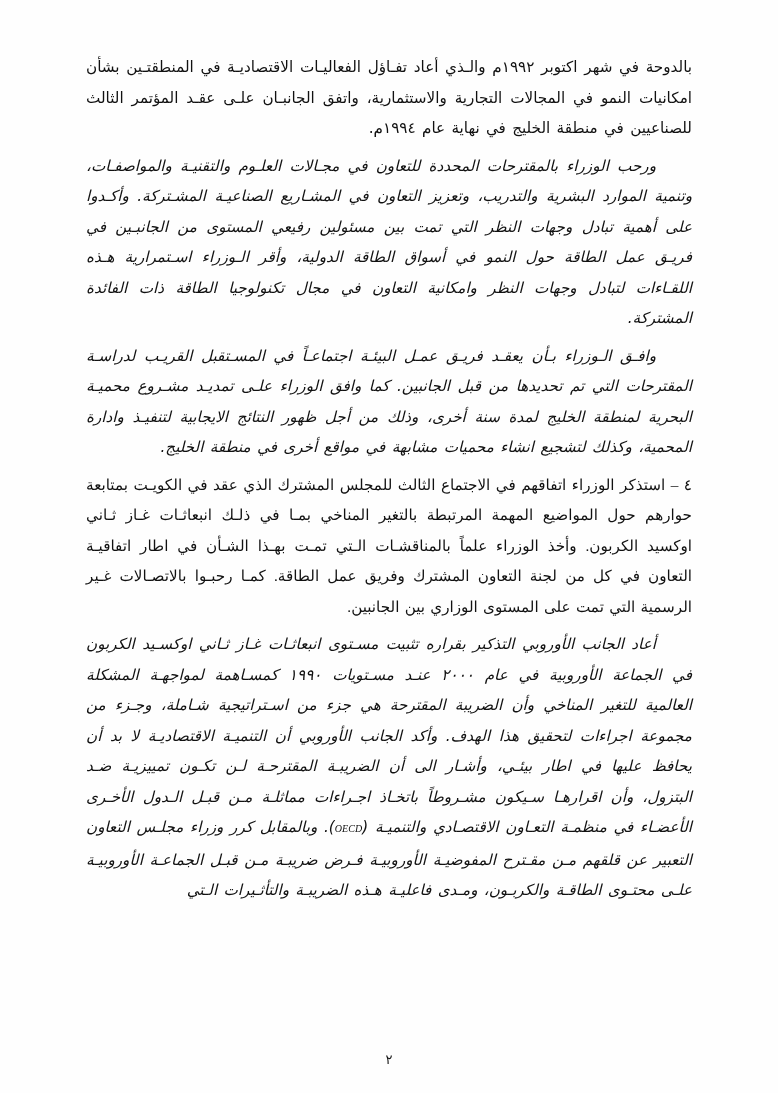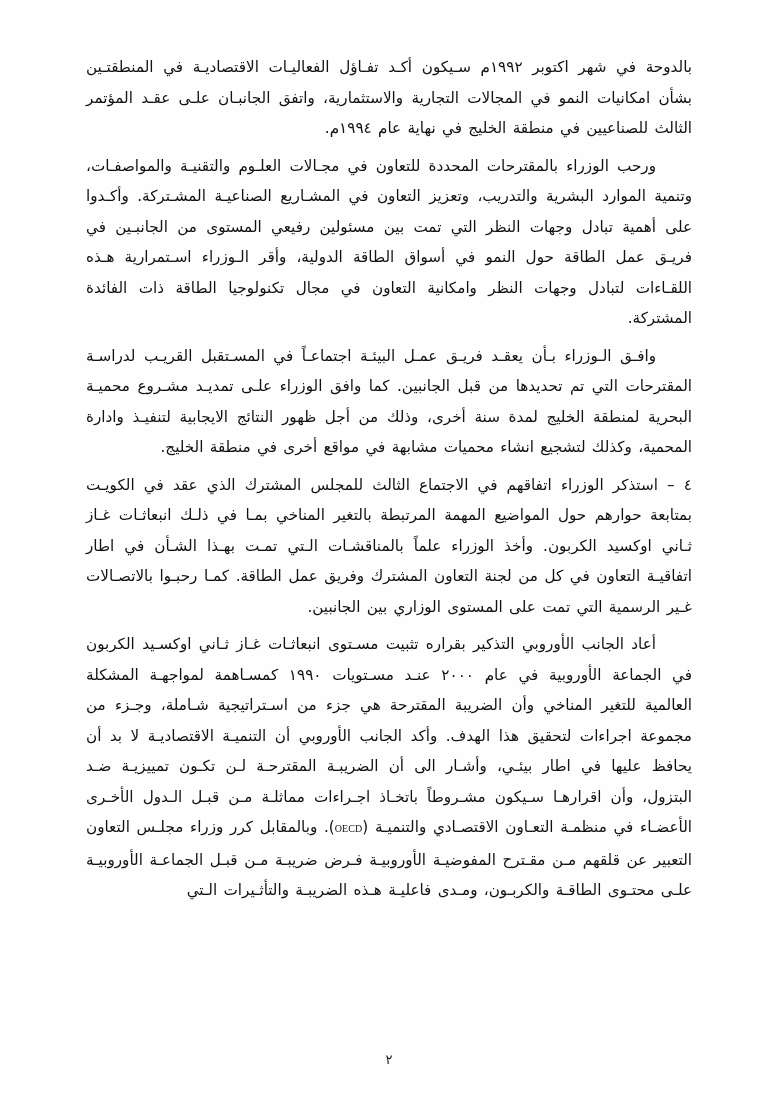--- a/index.html
+++ b/index.html
@@ -29,23 +29,25 @@
     color: #111111;
     font-family: "DejaVu Sans", sans-serif;
     font-size: 15.2px;
     line-height: 30.5px;
     margin: 0 0 4px 0;
     word-spacing: 1.5px;
     letter-spacing: 0.1px;
   }
   .para.indent {
     text-indent: 36px;
+    font-style: italic;
   }
   .para.hang {
     text-indent: 0;
+    font-family: Liberation Serif, serif;
   }
   .para.gap {
     margin-bottom: 7px;
   }
   .latin {
     font-family: "Liberation Serif", serif;
     direction: ltr;
     unicode-bidi: embed;
     font-size: 10px;
   }
@@ -59,21 +61,21 @@
     font-size: 13px;
     color: #111111;
   }
 </style>
 </head>
 <body>
 
 <div class="page">
   <div class="body-area">
 
-    <p class="para gap">بالدوحة في شهر اكتوبر ١٩٩٢م سـيكون أكـد تفـاؤل الفعاليـات الاقتصاديـة في المنطقتـين بشأن امكانيات النمو في المجالات التجارية والاستثمارية، واتفق الجانبـان علـى عقـد المؤتمر الثالث للصناعيين في منطقة الخليج في نهاية عام ١٩٩٤م.</p>
+    <p class="para gap">بالدوحة في شهر اكتوبر ١٩٩٢م والـذي أعاد تفـاؤل الفعاليـات الاقتصاديـة في المنطقتـين بشأن امكانيات النمو في المجالات التجارية والاستثمارية، واتفق الجانبـان علـى عقـد المؤتمر الثالث للصناعيين في منطقة الخليج في نهاية عام ١٩٩٤م.</p>
 
     <p class="para indent gap">ورحب الوزراء بالمقترحات المحددة للتعاون في مجـالات العلـوم والتقنيـة والمواصفـات، وتنمية الموارد البشرية والتدريب، وتعزيز التعاون في المشـاريع الصناعيـة المشـتركة. وأكـدوا على أهمية تبادل وجهات النظر التي تمت بين مسئولين رفيعي المستوى من الجانبـين في فريـق عمل الطاقة حول النمو في أسواق الطاقة الدولية، وأقر الـوزراء اسـتمرارية هـذه اللقـاءات لتبادل وجهات النظر وامكانية التعاون في مجال تكنولوجيا الطاقة ذات الفائدة المشتركة.</p>
 
     <p class="para indent gap">وافـق الـوزراء بـأن يعقـد فريـق عمـل البيئـة اجتماعـاً في المسـتقبل القريـب لدراسـة المقترحات التي تم تحديدها من قبل الجانبين. كما وافق الوزراء علـى تمديـد مشـروع محميـة البحرية لمنطقة الخليج لمدة سنة أخرى، وذلك من أجل ظهور النتائج الايجابية لتنفيـذ وادارة المحمية، وكذلك لتشجيع انشاء محميات مشابهة في مواقع أخرى في منطقة الخليج.</p>
 
     <p class="para hang gap">٤ – استذكر الوزراء اتفاقهم في الاجتماع الثالث للمجلس المشترك الذي عقد في الكويـت بمتابعة حوارهم حول المواضيع المهمة المرتبطة بالتغير المناخي بمـا في ذلـك انبعاثـات غـاز ثـاني اوكسيد الكربون. وأخذ الوزراء علماً بالمناقشـات الـتي تمـت بهـذا الشـأن في اطار اتفاقيـة التعاون في كل من لجنة التعاون المشترك وفريق عمل الطاقة. كمـا رحبـوا بالاتصـالات غـير الرسمية التي تمت على المستوى الوزاري بين الجانبين.</p>
 
     <p class="para indent"><span>أعاد الجانب الأوروبي التذكير بقراره تثبيت مسـتوى انبعاثـات غـاز ثـاني اوكسـيد الكربون في الجماعة الأوروبية في عام ٢٠٠٠ عنـد مسـتويات ١٩٩٠ كمسـاهمة لمواجهـة المشكلة العالمية للتغير المناخي وأن الضريبة المقترحة هي جزء من اسـتراتيجية شـاملة، وجـزء من مجموعة اجراءات لتحقيق هذا الهدف. وأكد الجانب الأوروبي أن التنميـة الاقتصاديـة لا بد أن يحافظ عليها في اطار بيئـي، وأشـار الى أن الضريبـة المقترحـة لـن تكـون تمييزيـة ضـد البتزول، وأن اقرارهـا سـيكون مشـروطاً باتخـاذ اجـراءات مماثلـة مـن قبـل الـدول الأخـرى الأعضـاء في منظمـة التعـاون الاقتصـادي والتنميـة (</span><span class="latin">OECD</span><span>). وبالمقابل كرر وزراء مجلـس التعاون التعبير عن قلقهم مـن مقـترح المفوضيـة الأوروبيـة فـرض ضريبـة مـن قبـل الجماعـة الأوروبيـة علـى محتـوى الطاقـة والكربـون، ومـدى فاعليـة هـذه الضريبـة والتأثـيرات الـتي</span></p>
 
   </div>

